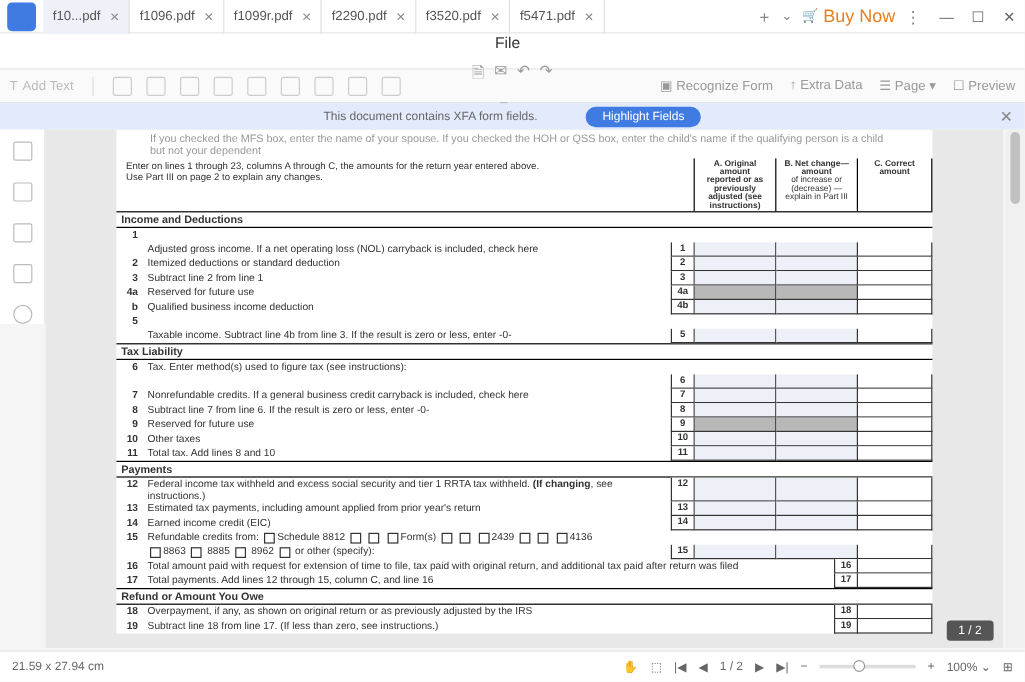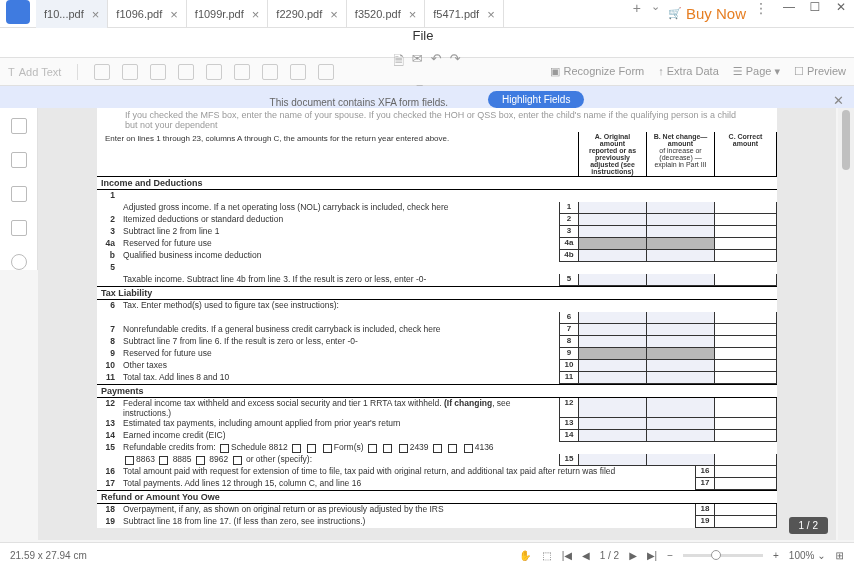--- a/index.html
+++ b/index.html
@@ -1,18 +1,18 @@
 <!DOCTYPE html>
 <html><head>
 <meta charset="utf-8">
 <style>
 * { margin: 0; padding: 0; box-sizing: border-box; font-family: -apple-system, BlinkMacSystemFont, 'Segoe UI', Arial, sans-serif; }
 body { width: 854px; height: 568px; background: #f5f5f5; overflow: hidden; position: relative; }
 
-.titlebar { height: 28px; background: #fff; display: flex; border-bottom: 1px solid #e0e0e0; }
+.titlebar { height: 28px; background: #fff; display: flex; align-items: center; border-bottom: 1px solid #e0e0e0; }
 .app-icon { width: 24px; height: 24px; background: #3f7be0; border-radius: 4px; margin: 0 6px; }
 .tabs { display: flex; height: 28px; flex: 1; }
 .tab { display: flex; align-items: center; padding: 0 8px; font-size: 11px; color: #555; border-right: 1px solid #e0e0e0; position: relative; }
 .tab.active { background: #eef2f8; }
 .tab .close { margin-left: 8px; color: #888; font-size: 13px; cursor: pointer; }
 .tab-add { padding: 0 10px; color: #888; font-size: 14px; }
 .win-controls { display: flex; gap: 0; margin-left: auto; }
 .win-controls span { width: 26px; text-align: center; font-size: 12px; color: #666; }
 .buy-now { color: #e67e22; font-size: 15px; margin-right: 8px; display: flex; align-items: center; gap: 4px; }
 .buy-now::before { content: "🛒"; font-size: 11px; }
@@ -27,21 +27,21 @@
 .menu-main > span { font-size: 13px; color: #333; cursor: pointer; }
 .menu-main > span.active { color: #3f7be0; border-bottom: 2px solid #3f7be0; padding-bottom: 4px; }
 .menu-right { margin-left: auto; display: flex; gap: 10px; color: #999; font-size: 12px; align-items: center; }
 .search-tools { font-size: 11px; }
 
 .toolbar { height: 28px; background: #fafafa; display: flex; align-items: center; padding: 0 8px; gap: 12px; border-bottom: 1px solid #e0e0e0; }
 .tool-item { display: flex; align-items: center; gap: 4px; font-size: 11px; color: #bbb; }
 .tool-icon { width: 16px; height: 16px; border: 1px solid #ccc; border-radius: 2px; }
 .tool-right { margin-left: auto; display: flex; gap: 14px; font-size: 11px; color: #999; }
 
-.notice-bar { height: 22px; background: #e3eafc; display: flex; align-items: flex-end; justify-content: center; font-size: 10px; color: #666; position: relative; }
+.notice-bar { height: 22px; background: #e3eafc; display: flex; align-items: center; justify-content: center; font-size: 10px; color: #666; position: relative; }
 .highlight-btn { background: #3f7be0; color: #fff; padding: 3px 14px; border-radius: 10px; font-size: 10px; margin-left: 40px; }
 .notice-close { position: absolute; right: 10px; color: #888; font-size: 13px; cursor: pointer; }
 
 .sidebar-left { position: absolute; left: 0; top: 108px; width: 38px; background: #fff; border-right: 1px solid #e0e0e0; display: flex; flex-direction: column; align-items: center; gap: 18px; padding-top: 10px; }
 .sidebar-left div { width: 16px; height: 16px; border: 1.5px solid #bbb; border-radius: 2px; }
 
 .doc-area { position: absolute; left: 38px; top: 108px; right: 18px; bottom: 28px; background: #e8e8e8; overflow: hidden; }
 .page { background: #fff; margin: 0 auto; width: 680px; padding: 0 0 0 0; font-size: 9px; color: #333; }
 .cutoff-text { font-size: 9px; color: #999; padding: 2px 28px; }
 
@@ -191,20 +191,21 @@
 
 <span class="nav-arrow left">◀</span>
 <span class="nav-arrow right">▶</span>
 
 <div class="doc-area">
   <div class="page">
     <div class="cutoff-text">If you checked the MFS box, enter the name of your spouse. If you checked the HOH or QSS box, enter the child's name if the qualifying person is a child but not your dependent</div>
     <div class="form-header">
       <div class="form-left">
         <div>Enter on lines 1 through 23, columns A through C, the amounts for the return year entered above.</div>
+        <div>Use Part III on page 2 to explain any changes.</div>
       </div>
       <div class="form-cols">
         <div class="col-a"><b>A. Original amount</b><br><span>reported or as previously adjusted (see instructions)</span></div>
         <div class="col-b"><b>B. Net change—amount</b><br><span>of increase or (decrease) — explain in Part III</span></div>
         <div class="col-c">C. Correct   amount</div>
       </div>
     </div>
     <div id="form-body">
         <div class="section-title">Income and Deductions</div>
         <div class="row">

